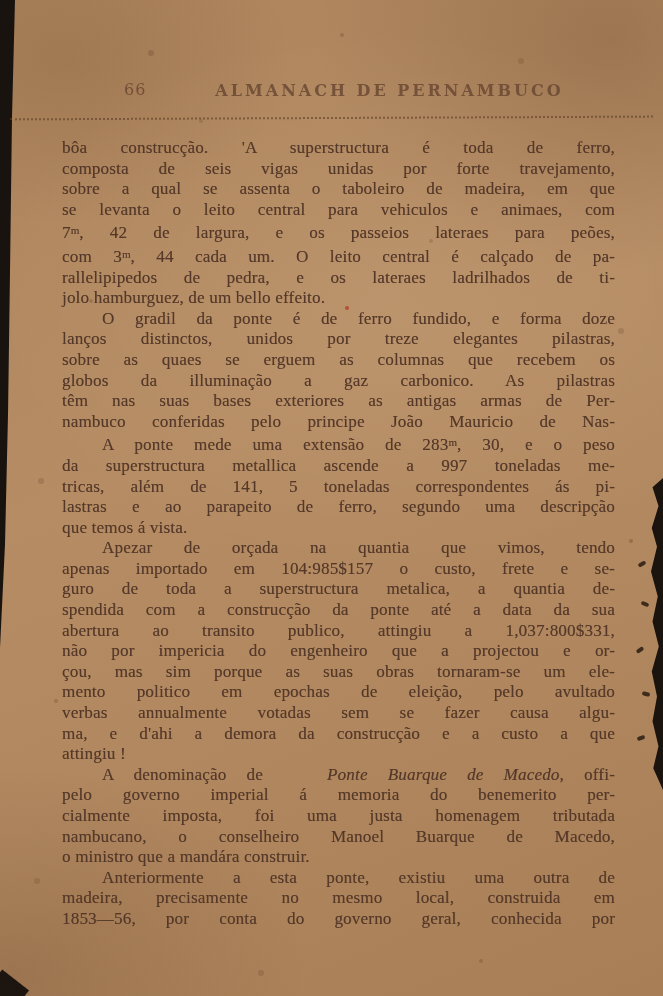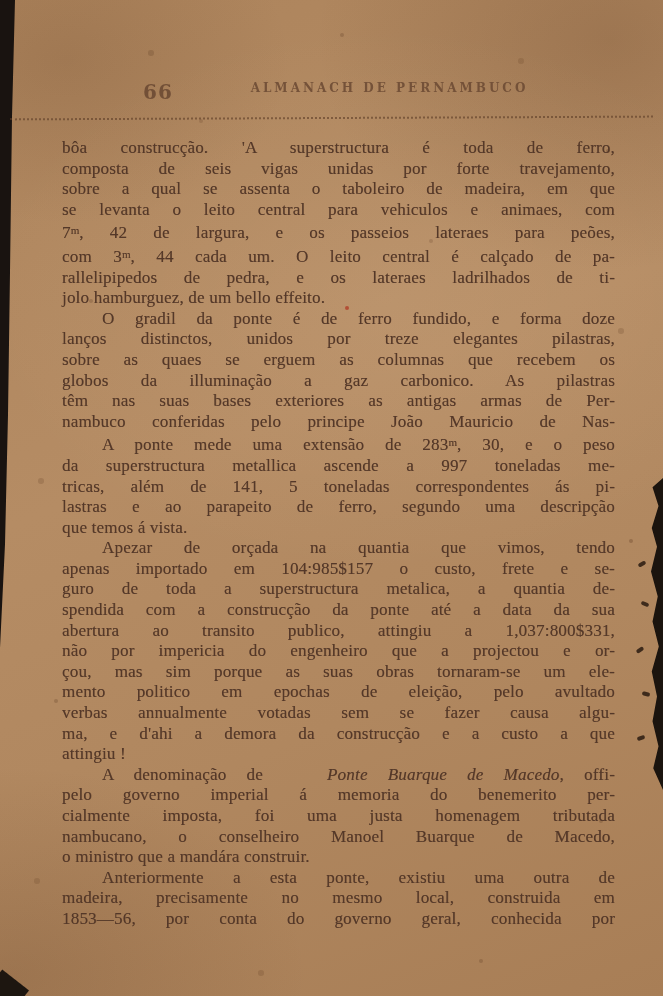--- a/index.html
+++ b/index.html
@@ -37,26 +37,26 @@
       520px 60px 0 2px rgba(88,54,30,.18), 607px 150px 0 1px rgba(88,54,30,.3),
       90px 300px 0 1px rgba(88,54,30,.25), 620px 330px 0 2px rgba(88,54,30,.2),
       40px 480px 0 2px rgba(88,54,30,.2), 630px 540px 0 1px rgba(88,54,30,.3),
       55px 700px 0 1px rgba(88,54,30,.25), 260px 972px 0 2px rgba(88,54,30,.2),
       480px 960px 0 1px rgba(88,54,30,.25), 36px 880px 0 2px rgba(88,54,30,.18),
       600px 820px 0 1px rgba(88,54,30,.25), 200px 120px 0 1px rgba(88,54,30,.2),
       430px 240px 0 1px rgba(88,54,30,.2);
   }
   
   .page-number{
-    position:absolute;left:143px;top:80px;font-size:20px;letter-spacing:1px;
-    color:#6d4b34;font-weight:bold;opacity:.9;
+    position:absolute;left:124px;top:80px;font-size:16px;letter-spacing:1px;
+    color:#6d4b34;font-weight:normal;opacity:.9;
   }
   .journal-title{
     position:absolute;left:116px;right:0;top:81px;text-align:center;
-    font-size:12px;letter-spacing:3px;color:#6d4b34;font-weight:bold;opacity:.88;
+    font-size:16px;letter-spacing:3px;color:#6d4b34;font-weight:bold;opacity:.88;
   }
   .rule{
     position:absolute;left:10px;right:10px;top:110px;height:7px;
     border-bottom:2px dotted rgba(92,60,38,.6);transform:rotate(-.25deg);
   }
   
   .body-text{
     position:absolute;left:62px;top:138px;width:553px;
     font-size:17px;line-height:20.6px;color:#543829;
     letter-spacing:.2px;

